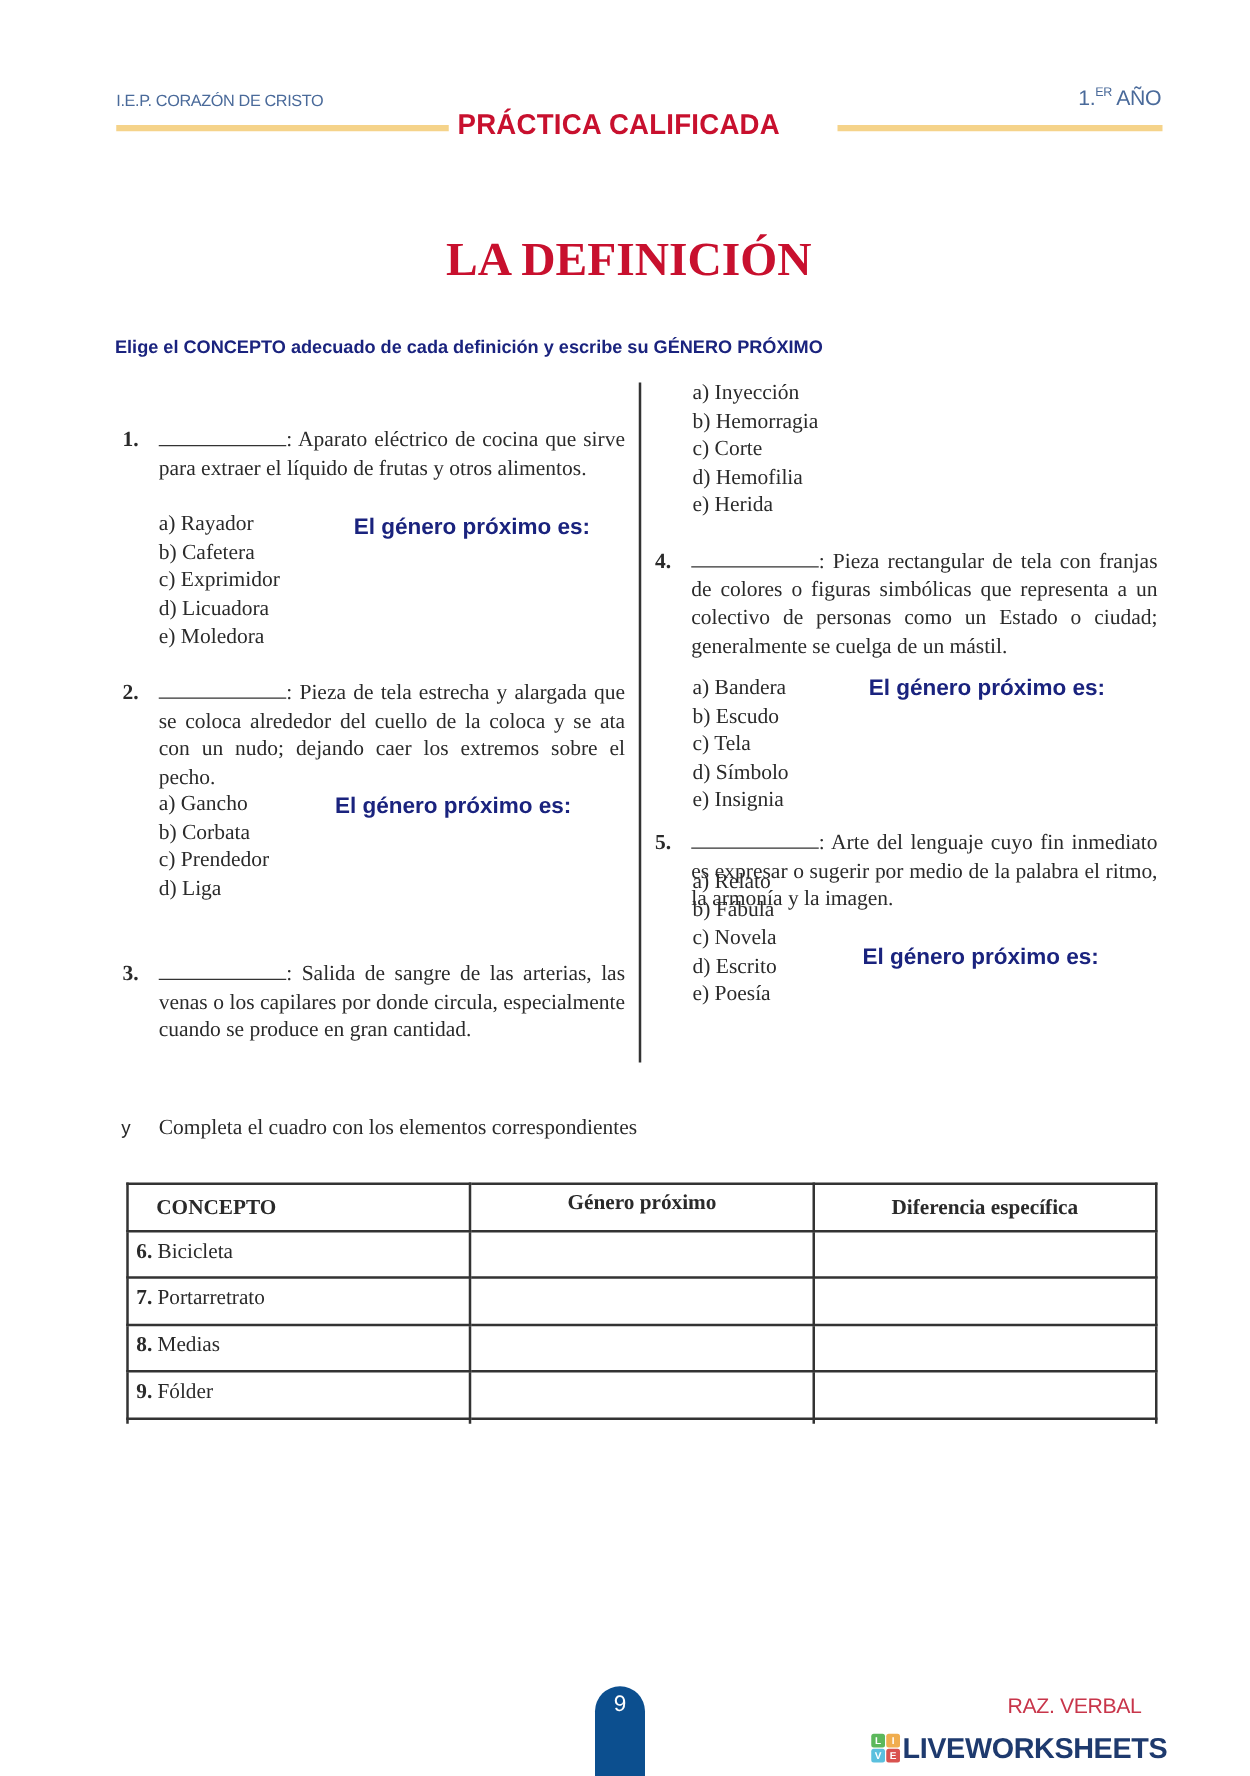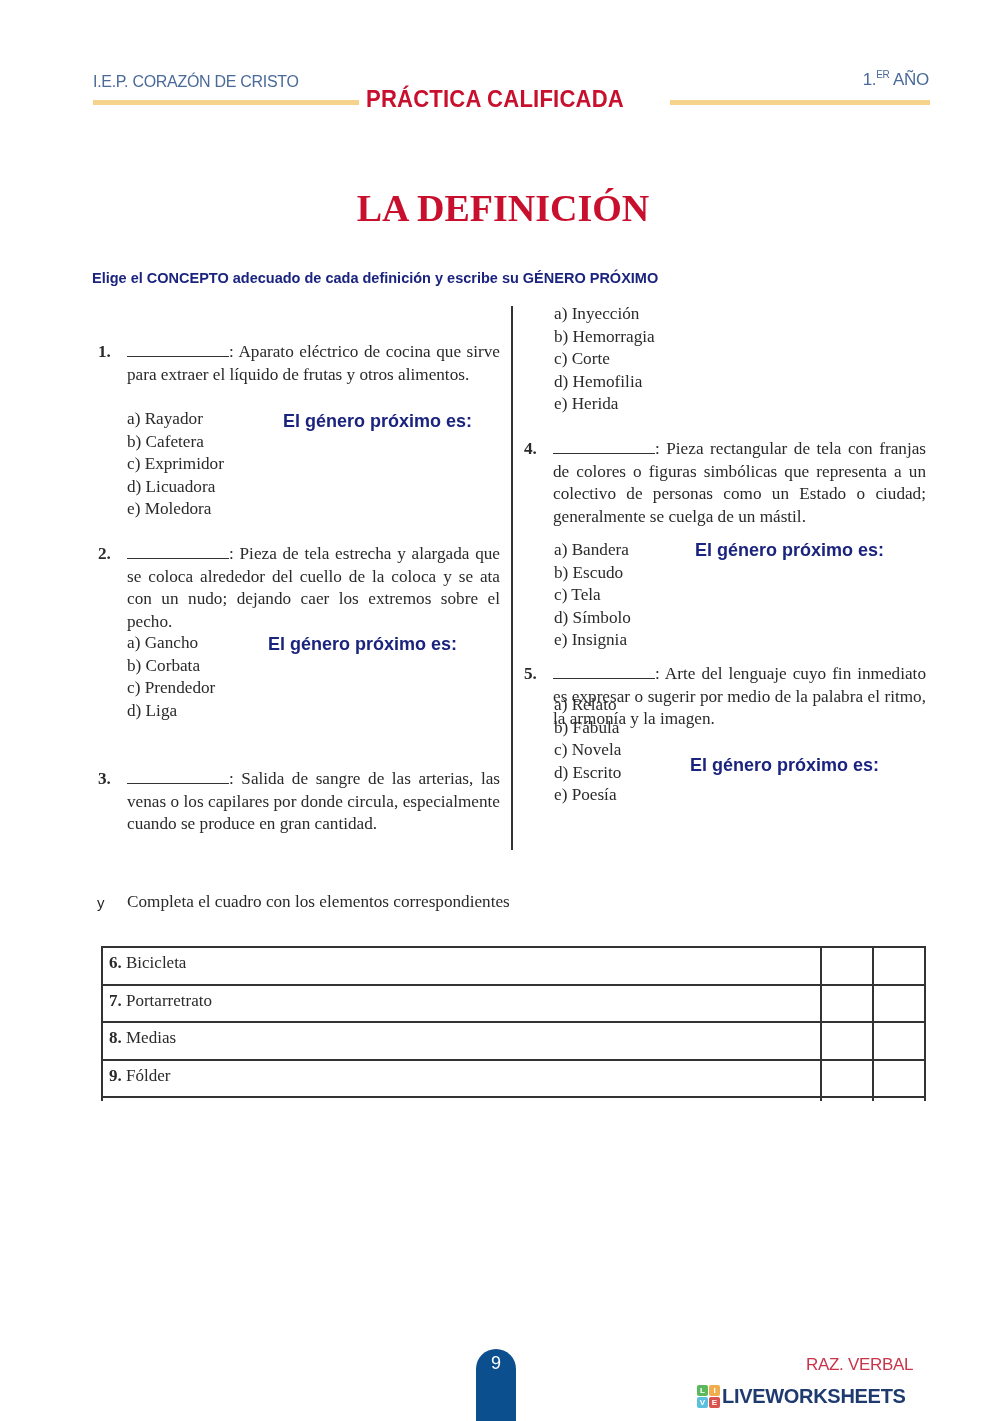--- a/index.html
+++ b/index.html
@@ -2,21 +2,21 @@
 <html><head>
   <meta charset="utf-8">
   <style>
     * { box-sizing: border-box; margin: 0; padding: 0; }
     html, body { width: 1000px; height: 1421px; background: #ffffff; overflow: hidden; }
     body { position: relative; font-family: "Liberation Serif", "DejaVu Serif", serif; color: #2a2a2a; }
 
     .abs { position: absolute; }
 
     
-    .school { left: 93px; top: 73px; font-family: "Liberation Sans", "DejaVu Sans", sans-serif; font-size: 16px; color: #4a6a9a; letter-spacing: -0.3px; }
+    .school { left: 93px; top: 73px; font-family: "Liberation Sans", "DejaVu Sans", sans-serif; font-size: 13px; color: #4a6a9a; letter-spacing: -0.3px; }
     .grade { right: 71px; top: 69px; font-family: "Liberation Sans", "DejaVu Sans", sans-serif; font-size: 17px; color: #4a6a9a; letter-spacing: -0.3px; }
     .grade sup { font-size: 10px; vertical-align: 7px; }
     .rule-left { left: 93px; top: 100px; width: 266px; height: 5px; background: #f5d38a; }
     .rule-right { left: 670px; top: 100px; width: 260px; height: 5px; background: #f5d38a; }
     .practice { left: 366px; top: 86px; font-family: "Liberation Sans", "DejaVu Sans", sans-serif; font-size: 23px; font-weight: bold; color: #c8102e; letter-spacing: 0.2px; transform: scaleX(0.96); transform-origin: left; }
 
     .main-title { left: 0; width: 1006px; top: 186px; text-align: center; font-family: "Liberation Serif", "DejaVu Serif", serif; font-size: 38px; font-weight: bold; color: #c8102e; }
 
     .instruction { left: 92px; top: 270px; font-family: "Liberation Sans", "DejaVu Sans", sans-serif; font-size: 14.5px; font-weight: bold; color: #1a237e; }
 
@@ -43,21 +43,21 @@
     .col1 { width: 275px; }
     .col2 { width: 275px; }
     .col3 { width: 275px; }
 
     
     .page-tab { left: 476px; top: 1349px; width: 40px; height: 72px; background: #0c4f8f; border-radius: 20px 20px 0 0; color: #fff; font-family: "Liberation Sans", "DejaVu Sans", sans-serif; font-size: 18px; text-align: center; padding-top: 4px; }
     .subject { left: 806px; top: 1355px; font-family: "Liberation Sans", "DejaVu Sans", sans-serif; font-size: 17px; color: #c8354a; letter-spacing: -0.3px; }
     .logo { left: 697px; top: 1385px; display: flex; align-items: center; }
     .logo-grid { display: grid; grid-template-columns: 11px 11px; grid-template-rows: 11px 11px; gap: 1px; margin-right: 2px; }
     .logo-grid span { display: block; font-family: "Liberation Sans", "DejaVu Sans", sans-serif; font-size: 8px; font-weight: bold; color: #fff; text-align: center; line-height: 11px; border-radius: 2px; }
-    .logo-word { font-family: "Liberation Sans", "DejaVu Sans", sans-serif; font-size: 20px; font-weight: bold; color: #1e3a6e; letter-spacing: -0.3px; }
+    .logo-word { font-family: "Liberation Sans", "DejaVu Sans", sans-serif; font-size: 23px; font-weight: bold; color: #1e3a6e; letter-spacing: -0.3px; }
   </style>
 </head>
 <body>
 
 <div class="abs school">I.E.P. CORAZÓN DE CRISTO</div>
 <div class="abs rule-left"></div>
 <div class="abs practice">PRÁCTICA CALIFICADA</div>
 <div class="abs rule-right"></div>
 <div class="abs grade">
   <span>1.</span><sup>ER</sup>
@@ -142,20 +142,25 @@
 </div>
 <div class="abs genero" style="left:690px; top:755px;">El género próximo es:</div>
 
 <div class="abs table-intro">
   <span class="bullet">y</span>
   <span class="txt">Completa el cuadro con los elementos correspondientes</span>
 </div>
 
 <table class="concept-table">
   <tbody>
+      <tr>
+    <th class="col1" style="text-align:left; padding-left:22px;">CONCEPTO</th>
+    <th class="col2" style="text-align:center; vertical-align:top; padding-top:4px;">Género próximo</th>
+    <th class="col3" style="text-align:center;">Diferencia específica</th>
+  </tr>
   <tr>
     <td><b>6.</b> <span>Bicicleta</span></td>
     <td></td>
     <td></td>
   </tr>
   <tr>
     <td><b>7.</b> <span>Portarretrato</span></td>
     <td></td>
     <td></td>
   </tr>

